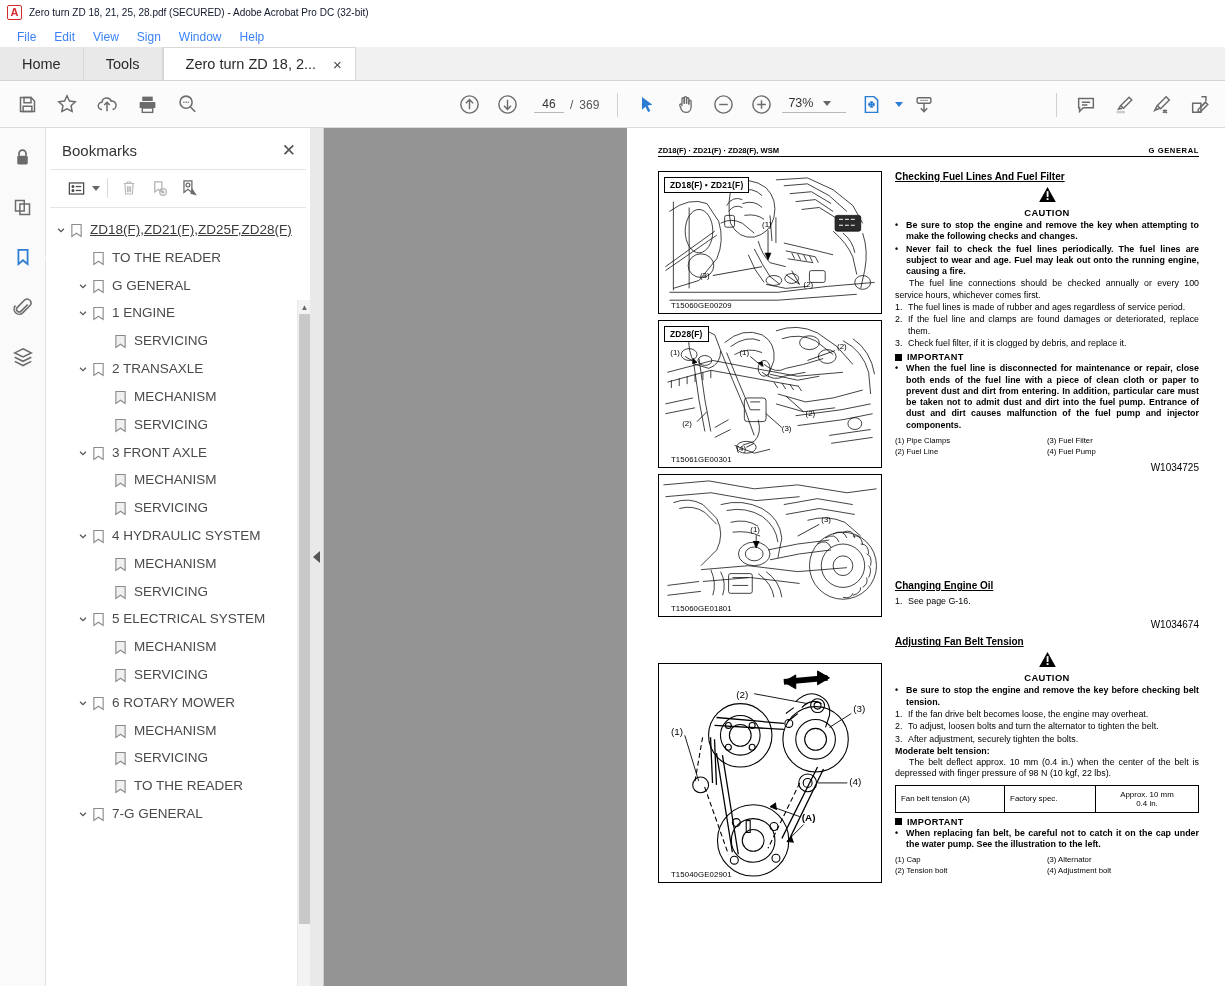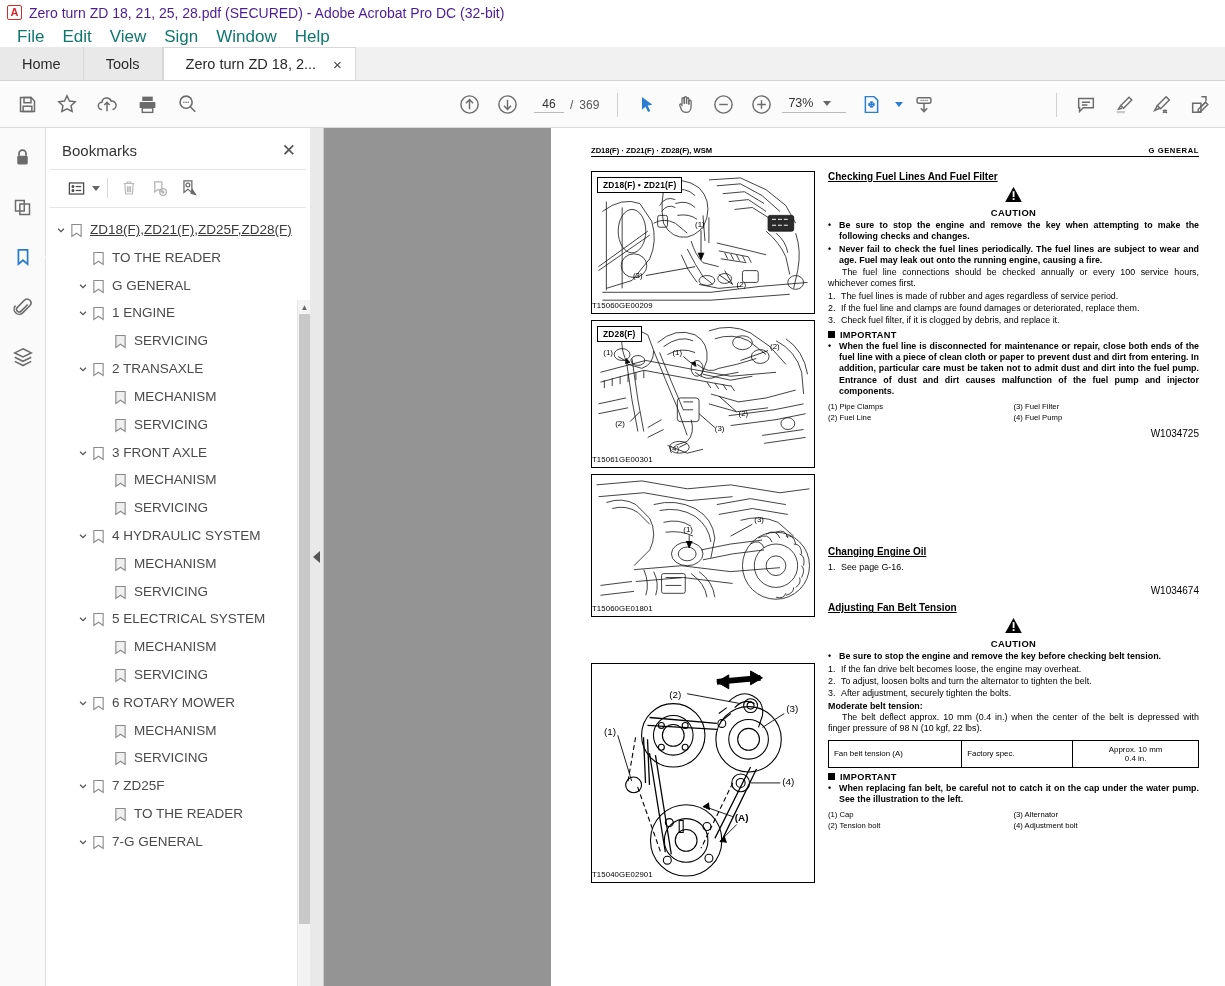--- a/index.html
+++ b/index.html
@@ -16,29 +16,29 @@
     height: 26px; background: #fff;
     display: flex; align-items: center; padding-left: 7px;
     border-bottom: 1px solid #fff;
   }
   .acro-logo {
     width: 15px; height: 15px; border: 1.6px solid #d32b2b; border-radius: 2px;
     display: flex; align-items: center; justify-content: center;
     font-size: 11px; font-weight: bold; color: #d32b2b; line-height: 1;
     margin-right: 7px; flex: none;
   }
-  .title-text { font-size: 14px; color: #4c1d95; white-space: nowrap; }
+  .title-text { font-size: 10px; color: #0f172a; white-space: nowrap; }
 
   
   .menubar {
     height: 22px; display: flex; align-items: center;
     padding-left: 8px; background: #fff;
   }
   .menu-item {
-    font-size: 17px; color: #0f766e; padding: 2px 9px; cursor: default;
+    font-size: 12px; color: #3b82f6; padding: 2px 9px; cursor: default;
   }
 
   
   .tabstrip {
     height: 33px; background: #4c1d95;
     display: flex; align-items: flex-end;
     border-bottom: 1px solid #d4d4d4;
   }
   .tab {
     height: 33px; display: flex; align-items: center;
@@ -196,22 +196,22 @@
     width: 0; height: 0; border-top: 6px solid transparent;
     border-bottom: 6px solid transparent; border-right: 7px solid #555;
   }
 
   
   .viewer {
     flex: 1; background: #949494; overflow: hidden;
     display: flex; justify-content: flex-end; position: relative;
   }
   .page {
-    width: 674px; background: #fff; height: 858px;
-    position: relative; padding: 18px 26px 0 40px;
+    width: 598px; background: #fff; height: 858px;
+    position: relative; padding: 18px 26px 0 31px;
   }
 
   
   .pg-header {
     display: flex; justify-content: space-between; align-items: flex-end;
     border-bottom: 1.3px solid #000; padding-bottom: 1px;
     font-size: 7.6px; color: #000; font-weight: bold;
   }
   .pg-header .right { letter-spacing: .6px; }
 
@@ -223,21 +223,21 @@
     border: 1.2px solid #000; background: #fff;
     position: relative; margin-bottom: 6px; overflow: hidden;
   }
   .fig-tag {
     position: absolute; left: 5px; top: 5px; z-index: 3;
     border: 1.2px solid #000; background: #fff;
     font-size: 8.4px; font-weight: bold; padding: 2px 5px;
     letter-spacing: .2px;
   }
   .fig-code {
-    position: absolute; left: 0; bottom: 3px; z-index: 3;
+    position: absolute; left: 12px; bottom: 3px; z-index: 3;
     font-size: 7.8px; color: #000; letter-spacing: .1px;
   }
   .fig-svg { display: block; width: 100%; height: 100%; }
 
   .sec-title {
     font-size: 10px; font-weight: bold; color: #000;
     text-decoration: underline; margin-bottom: 5px;
   }
   .caution-row {
     display: flex; align-items: center; gap: 5px; margin: 3px 0 2px 0; flex-direction: column;
@@ -687,31 +687,20 @@
   <path d="M2 1.5h10v13L7 11l-5 3.5z"></path>
               </svg></span>
     <span class="bm-label">MECHANISM</span>
   </div>
           <div class="bm-row" style="padding-left:50px">
     <span class="bm-arrow"></span>
     <span class="bm-ico"><svg width="13" height="15" viewBox="0 0 14 16" fill="#f0f0f0" stroke="#8a8a8a" stroke-width="1.2">
   <path d="M2 1.5h10v13L7 11l-5 3.5z"></path>
               </svg></span>
     <span class="bm-label">SERVICING</span>
-  </div>
-          <div class="bm-row" style="padding-left:28px">
-    <span class="bm-arrow">
-              <svg width="10" height="10" viewBox="0 0 12 12" fill="none" stroke="#555" stroke-width="1.5">
-                <path d="M2.5 4.5L6 8l3.5-3.5"></path>
-              </svg>
-            </span>
-    <span class="bm-ico"><svg width="13" height="15" viewBox="0 0 14 16" fill="#fff" stroke="#8a8a8a" stroke-width="1.2">
-  <path d="M2 1.5h10v13L7 11l-5 3.5z"></path>
-              </svg></span>
-    <span class="bm-label">7 ZD25F</span>
   </div>
           <div class="bm-row" style="padding-left:50px">
     <span class="bm-arrow"></span>
     <span class="bm-ico"><svg width="13" height="15" viewBox="0 0 14 16" fill="#f0f0f0" stroke="#8a8a8a" stroke-width="1.2">
   <path d="M2 1.5h10v13L7 11l-5 3.5z"></path>
               </svg></span>
     <span class="bm-label">TO THE READER</span>
   </div>
           <div class="bm-row" style="padding-left:28px">
     <span class="bm-arrow">

